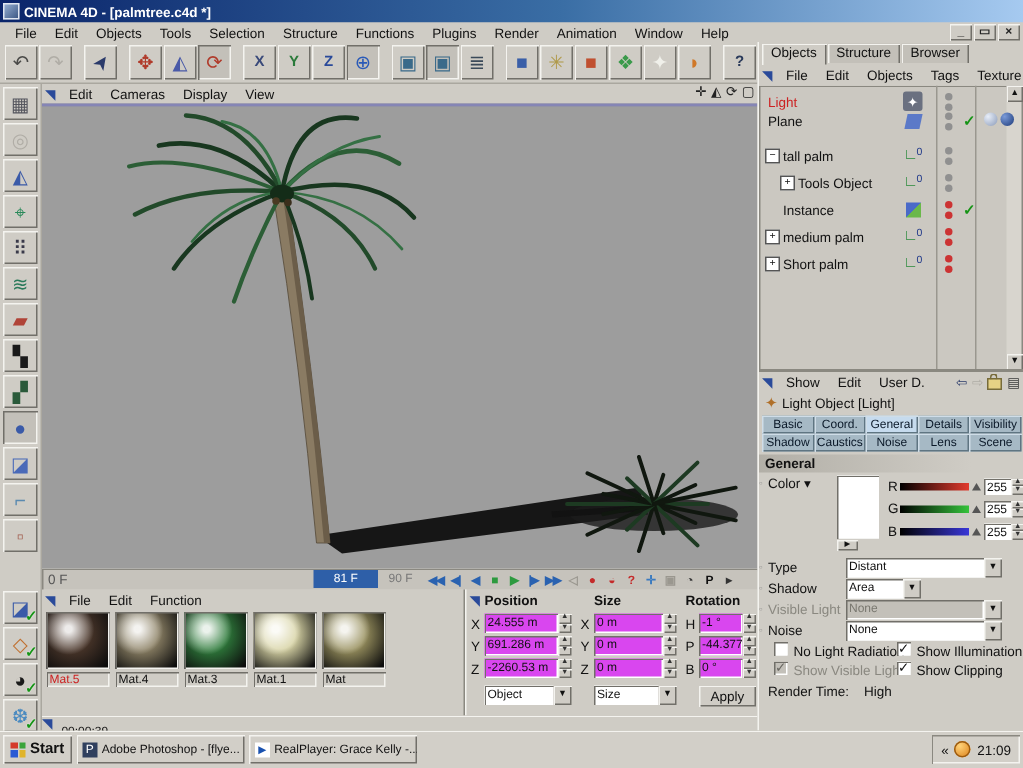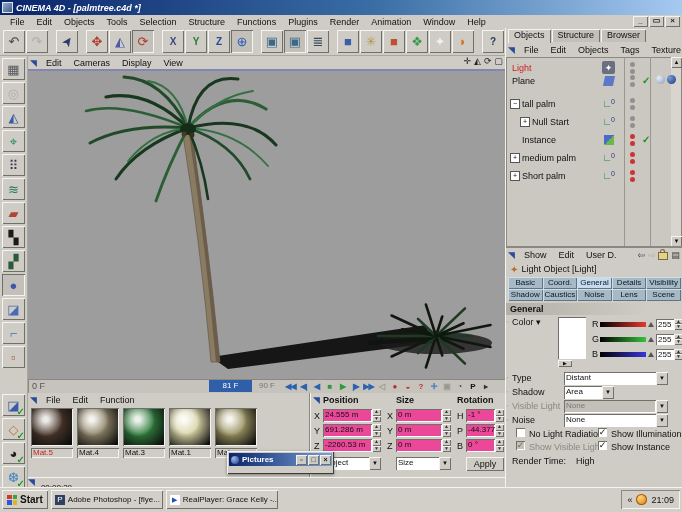--- a/index.html
+++ b/index.html
@@ -8,21 +8,21 @@
        -webkit-font-smoothing:none;}
   .out{box-shadow:inset 1px 1px 0 #f4f3ef, inset -1px -1px 0 #716f69;}
   .in {box-shadow:inset 1px 1px 0 #716f69, inset -1px -1px 0 #f4f3ef;}
 
   
   #titlebar{position:absolute;left:0;top:0;width:682px;height:15px;
     background:linear-gradient(90deg,#0a246a,#3a6ea5 55%,#a6caf0);
     display:flex;align-items:center;padding-left:2px;box-sizing:border-box;}
   #titlebar .app-icon{width:11px;height:11px;background:linear-gradient(135deg,#9db6d8,#35517e);
     box-shadow:inset 0 0 0 1px #dfe6f0;margin-right:3px;}
-  #titlebar .t{color:#fff;font-weight:bold;font-size:9px;white-space:nowrap;font-style:italic;}
+  #titlebar .t{color:#fff;font-weight:bold;font-size:9px;white-space:nowrap;}
 
   
   #menubar{position:absolute;left:0;top:15px;width:682px;height:13px;background:#cfccc5;
     display:flex;align-items:center;padding-left:4px;box-sizing:border-box;}
   .menu-item{padding:0 6px;height:12px;line-height:12px;cursor:default;}
   #mdi-controls{position:absolute;right:2px;top:1px;display:flex;gap:1px;}
   #mdi-controls .wbtn{width:15px;height:11px;background:#cfccc5;font-size:8px;line-height:10px;
     text-align:center;font-weight:bold;color:#222;}
 
   
@@ -77,21 +77,21 @@
   .mat .thumb{width:42px;height:38px;box-shadow:inset 1px 1px 0 #716f69, inset -1px -1px 0 #f4f3ef;}
   .mat .lbl{width:42px;height:10px;margin-top:2px;font-size:8px;line-height:10px;padding-left:2px;
     box-sizing:border-box;background:#cfccc5;}
 
   
   #coords{position:absolute;left:310px;top:393px;width:195px;height:84px;background:#cfccc5;
     box-sizing:border-box;border-left:1px solid #f4f3ef;}
   #coords .hdr{position:absolute;top:2px;font-weight:bold;font-size:9px;}
   .clab{position:absolute;top:2px;font-size:9px;}
   .cfld{position:absolute;height:13px;box-sizing:border-box;font-size:8px;display:flex;}
-  .cfld .v{flex:1;background:#ec4899;box-shadow:inset 1px 1px 0 #716f69, inset -1px -1px 0 #fff;
+  .cfld .v{flex:1;background:#d946ef;box-shadow:inset 1px 1px 0 #716f69, inset -1px -1px 0 #fff;
     padding:1px 1px 0 2px;white-space:nowrap;overflow:hidden;}
   .stepper{width:9px;display:flex;flex-direction:column;flex:none;}
   .stepper i{flex:1;font-style:normal;font-size:5px;line-height:5px;text-align:center;
     background:#cfccc5;box-shadow:inset 1px 1px 0 #f4f3ef, inset -1px -1px 0 #716f69;color:#333;}
   .ddl{position:absolute;height:13px;box-sizing:border-box;display:flex;}
   .ddl .v{flex:1;background:#fff;box-shadow:inset 1px 1px 0 #716f69, inset -1px -1px 0 #fff;
     font-size:8px;padding:1px 1px 0 2px;white-space:nowrap;overflow:hidden;}
   .ddl .ar{width:12px;background:#cfccc5;box-shadow:inset 1px 1px 0 #f4f3ef, inset -1px -1px 0 #716f69;
     font-size:6px;text-align:center;line-height:13px;flex:none;}
   #apply-btn{position:absolute;left:155px;top:64px;width:38px;height:14px;background:#cfccc5;
@@ -664,21 +664,21 @@
             <span style="color:#2a8a3a;font-size:10px;">∟</span>
             <span style="font-size:7px;color:#223a8a;margin-left:-1px;margin-top:-5px;">0</span>
           </span>
           <span class="dots">
             <b style="background:#909090;"></b>
             <b style="background:#909090;"></b>
           </span>
         </div>
         <div class="omrow" style="top: 56px;">
           <span class="exp" style="left: 14px;">+</span>
-          <span class="nm" style="left: 26px; color: rgb(17, 17, 17);">Null Start</span>
+          <span class="nm" style="left: 26px; color: rgb(17, 17, 17);">Tools Object</span>
           <span class="oicon">
             <span style="color:#2a8a3a;font-size:10px;">∟</span>
             <span style="font-size:7px;color:#223a8a;margin-left:-1px;margin-top:-5px;">0</span>
           </span>
           <span class="dots">
             <b style="background:#909090;"></b>
             <b style="background:#909090;"></b>
           </span>
         </div>
         <div class="omrow" style="top: 74px;">
@@ -820,40 +820,31 @@
           <div class="cbrow">
             <span class="cb" style="left: 10px;"></span>
             <span class="cblab" style="left: 23px;">No Light Radiation</span>
             <span class="cb" style="left: 92px;">✓</span>
             <span class="cblab" style="left: 105px;">Show Illumination</span>
           </div>
           <div class="cbrow">
             <span class="cb dis" style="left: 10px;">✓</span>
             <span class="cblab dis" style="left: 23px; color: rgb(138, 136, 128);">Show Visible Light</span>
             <span class="cb" style="left: 92px;">✓</span>
-            <span class="cblab" style="left: 105px;">Show Instance</span>
+            <span class="cblab" style="left: 105px;">Show Clipping</span>
           </div>
         </div>
 
       <div class="meml" style="position:relative;">
         <span>Render Time:</span>
         <span class="v2">High</span>
       </div>
     </div>
   </div>
 
-  <div id="pictures">
-    <div class="ptb">
-      <span class="pico"></span>
-      <span class="pt">Pictures</span>
-      <span class="pbtn">▫</span>
-      <span class="pbtn">□</span>
-      <span class="pbtn">×</span>
-    </div>
-  </div>
 
   <div id="taskbar">
     <div id="start-btn" class="out">
       <span class="winflag">
         <b style="background:#d43a2a;"></b>
           <b style="background:#3aa43a;"></b>
         <b style="background:#2a5ad4;"></b>
           <b style="background:#e0b42a;"></b>
       </span>
       <span>Start</span>

